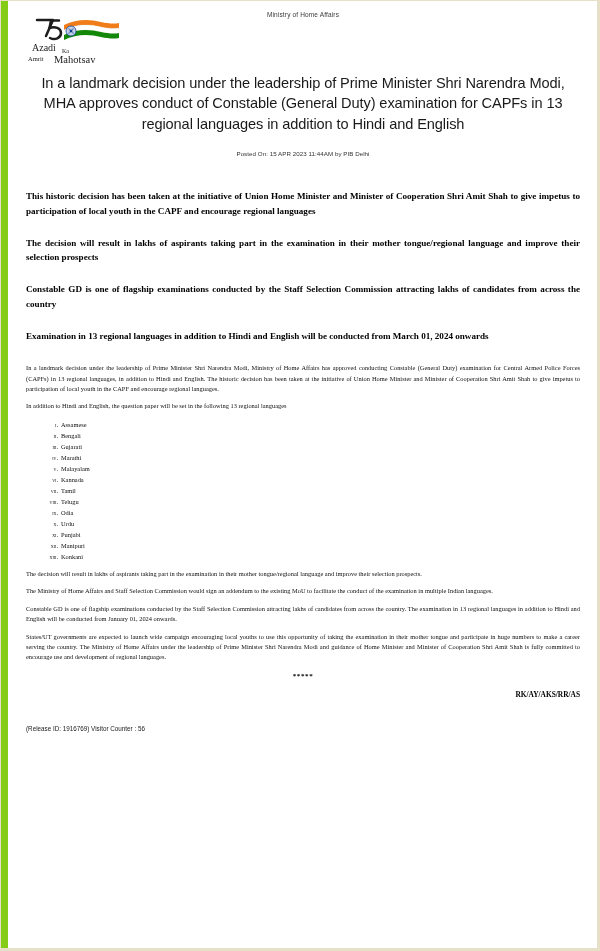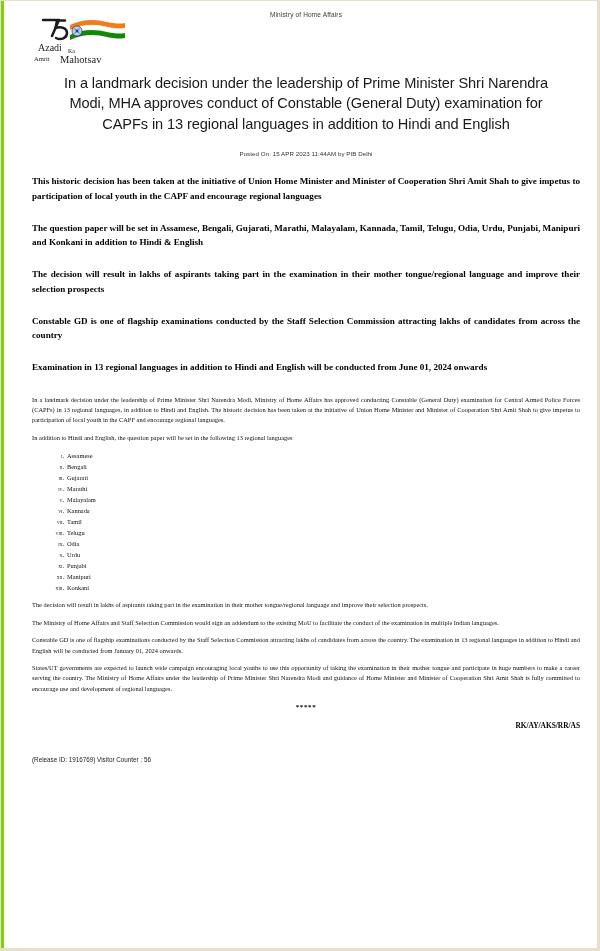--- a/index.html
+++ b/index.html
@@ -25,22 +25,22 @@
     border-bottom-width: 3px;
     background: #ffffff;
     padding: 0;
     position: relative;
   }
 
   .page-inner {
     box-sizing: border-box;
     width: 100%;
     height: 100%;
-    border-left: 3px solid #84cc16;
-    padding: 4px 8px 0 19px;
+    border-left: 7px solid #84cc16;
+    padding: 4px 8px 0 9px;
   }
 
   
   .site-header {
     position: relative;
     height: 62px;
   }
   .ministry-name {
     text-align: center;
     font-family: "Liberation Sans", sans-serif;
@@ -74,21 +74,21 @@
     text-align: center;
     font-family: "Liberation Sans", sans-serif;
     font-size: 6.2px;
     color: #333333;
     margin-top: 16px;
     letter-spacing: 0.05px;
   }
 
   
   .lead-block {
-    margin-top: 17px;
+    margin-top: 32px;
   }
   .lead-para {
     font-family: "Liberation Serif", serif;
     font-weight: bold;
     font-size: 9.1px;
     line-height: 1.62;
     text-align: justify;
     color: #000000;
     margin: 0 9px 17px 9px;
   }
@@ -194,24 +194,23 @@
 
     <div class="ministry-name">Ministry of Home Affairs</div>
   </div>
 
   <h1 class="headline">In a landmark decision under the leadership of Prime Minister Shri Narendra Modi, MHA approves conduct of Constable (General Duty) examination for CAPFs in 13 regional languages in addition to Hindi and English</h1>
 
   <div class="posted-on">Posted On: 15 APR 2023 11:44AM by PIB Delhi</div>
 
   <div class="lead-block">
     <p class="lead-para">This historic decision has been taken at the initiative of Union Home Minister and Minister of Cooperation Shri Amit Shah to give impetus to participation of local youth in the CAPF and encourage regional languages</p>
-    <p class="lead-para">The question paper will be set in Assamese, Bengali, Gujarati, Marathi, Malayalam, Kannada, Tamil, Telugu, Odia, Urdu, Punjabi, Manipuri and Konkani in addition to Hindi &amp; English</p>
     <p class="lead-para">The decision will result in lakhs of aspirants taking part in the examination in their mother tongue/regional language and improve their selection prospects</p>
     <p class="lead-para">Constable GD is one of flagship examinations conducted by the Staff Selection Commission attracting lakhs of candidates from across the country</p>
-    <p class="lead-para">Examination in 13 regional languages in addition to Hindi and English will be conducted from June 01, 2024 onwards</p>
+    <p class="lead-para">Examination in 13 regional languages in addition to Hindi and English will be conducted from March 01, 2024 onwards</p>
   </div>
 
   <div class="body-block">
 
     <p class="body-para">In a landmark decision under the leadership of Prime Minister Shri Narendra Modi, Ministry of Home Affairs has approved conducting Constable (General Duty) examination for Central Armed Police Forces (CAPFs) in 13 regional languages, in addition to Hindi and English. The historic decision has been taken at the initiative of Union Home Minister and Minister of Cooperation Shri Amit Shah to give impetus to participation of local youth in the CAPF and encourage regional languages.</p>
     <p class="body-para">In addition to Hindi and English, the question paper will be set in the following 13 regional languages</p>
 
     <ol class="lang-list">
       <li class="lang-item"><span class="lang-num">i.</span><span>Assamese</span></li>
       <li class="lang-item"><span class="lang-num">ii.</span><span>Bengali</span></li>

